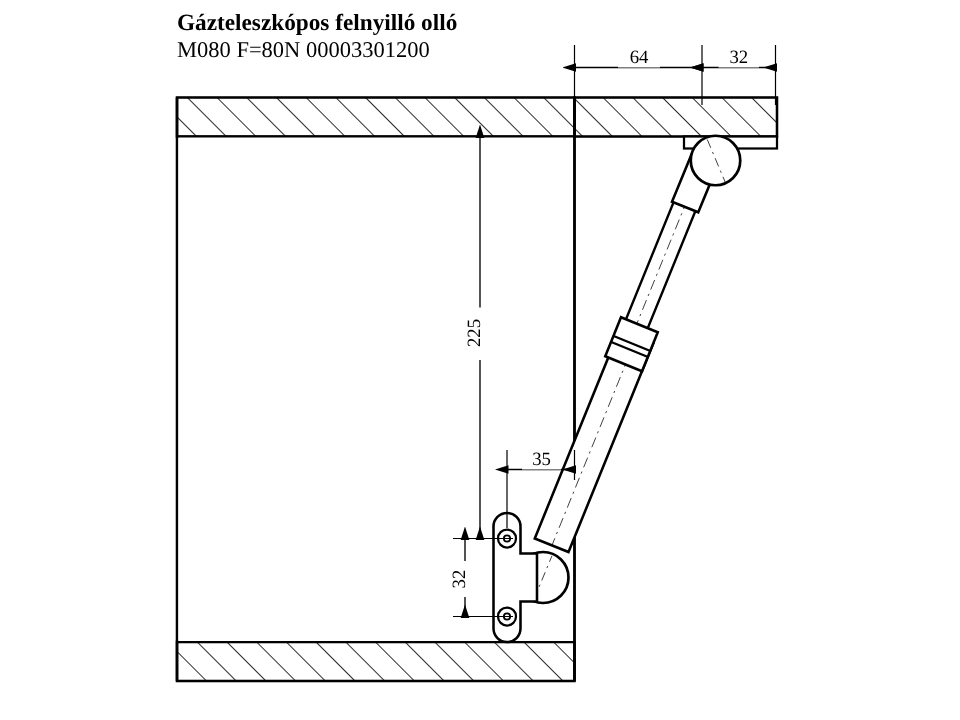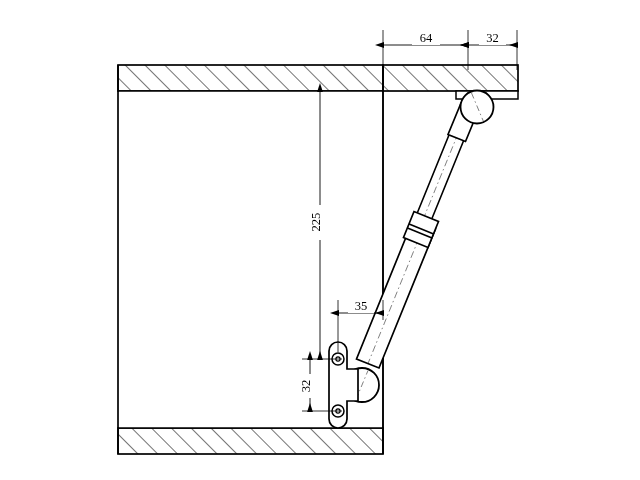--- a/index.html
+++ b/index.html
@@ -55,20 +55,24 @@
     font-family: "Liberation Serif", serif;
     font-size: 12.5px;
     fill: #000000;
   }
 </style>
 </head>
 <body>
 
 <div id="stage">
 
+  <div class="title-block">
+    <div class="title-main">Gázteleszkópos felnyilló olló</div>
+    <div class="title-sub">M080 F=80N    00003301200</div>
+  </div>
 
   <svg class="drawing" viewBox="0 0 640 480">
     <defs>
       <pattern id="hatch45" width="14" height="14" patternTransform="rotate(-45)" patternUnits="userSpaceOnUse">
         <line x1="0" y1="0" x2="0" y2="14" stroke="#000000" stroke-width="1.1"></line>
       </pattern>
       <marker id="arrOut" markerWidth="9" markerHeight="9" refX="8" refY="4.5" orient="auto" markerUnits="userSpaceOnUse">
         <path d="M0,4.5 L9,1.6 L9,7.4 Z" fill="#000000"></path>
       </marker>
     </defs>

